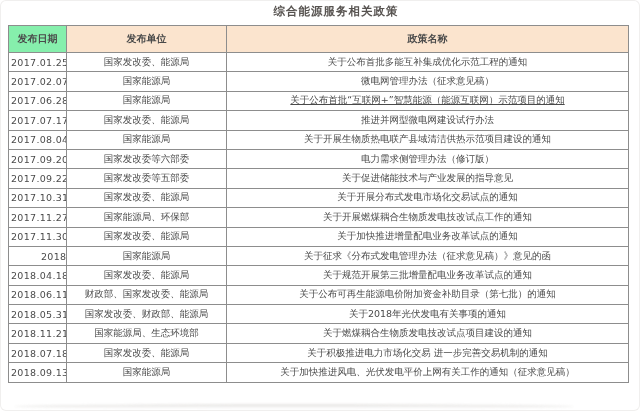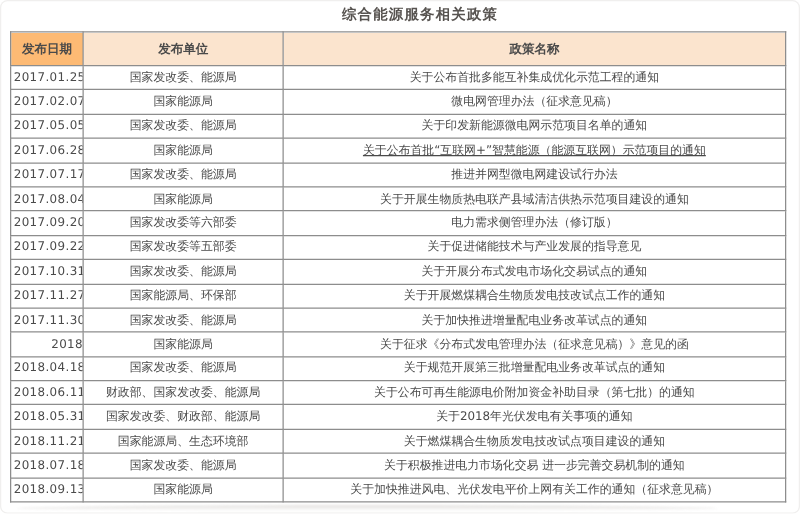--- a/index.html
+++ b/index.html
@@ -51,40 +51,35 @@
 <div class="page-title" style="color: rgb(87, 83, 80);">综合能源服务相关政策</div>
 
 <table class="policy-table">
   <colgroup>
     <col style="width:58px">
     <col style="width:160px">
     <col style="width:402px">
   </colgroup>
   <thead>
     <tr>
-      <th style="background: #fdba74; color: rgb(74, 74, 74); margin-left: 24px;">发布日期</th>
+      <th style="background: #86efac; color: rgb(74, 74, 74); margin-left: 24px;">发布日期</th>
       <th style="background: rgb(251, 228, 206); color: rgb(74, 74, 74);">发布单位</th>
       <th style="background: rgb(251, 228, 206); color: rgb(74, 74, 74);">政策名称</th>
     </tr>
   </thead>
   <tbody>
       <tr class="data-row">
     <td class="c-date" style="color: rgb(74, 74, 74);">2017.01.25</td>
     <td class="c-agency" style="color: rgb(74, 74, 74);">国家发改委、能源局</td>
     <td class="c-policy" style="color: rgb(74, 74, 74);">关于公布首批多能互补集成优化示范工程的通知</td>
   </tr>
       <tr class="data-row">
     <td class="c-date" style="color: rgb(74, 74, 74);">2017.02.07</td>
     <td class="c-agency" style="color: rgb(74, 74, 74);">国家能源局</td>
     <td class="c-policy" style="color: rgb(74, 74, 74);">微电网管理办法（征求意见稿）</td>
-  </tr>
-      <tr class="data-row">
-    <td class="c-date" style="color: rgb(74, 74, 74);">2017.05.05</td>
-    <td class="c-agency" style="color: rgb(74, 74, 74);">国家发改委、能源局</td>
-    <td class="c-policy" style="color: rgb(74, 74, 74);">关于印发新能源微电网示范项目名单的通知</td>
   </tr>
       <tr class="data-row">
     <td class="c-date" style="color: rgb(74, 74, 74);">2017.06.28</td>
     <td class="c-agency" style="color: rgb(74, 74, 74);">国家能源局</td>
     <td class="c-policy" style="color: rgb(74, 74, 74); text-decoration: underline;">关于公布首批“互联网+”智慧能源（能源互联网）示范项目的通知</td>
   </tr>
       <tr class="data-row">
     <td class="c-date" style="color: rgb(74, 74, 74);">2017.07.17</td>
     <td class="c-agency" style="color: rgb(74, 74, 74);">国家发改委、能源局</td>
     <td class="c-policy" style="color: rgb(74, 74, 74);">推进并网型微电网建设试行办法</td>

